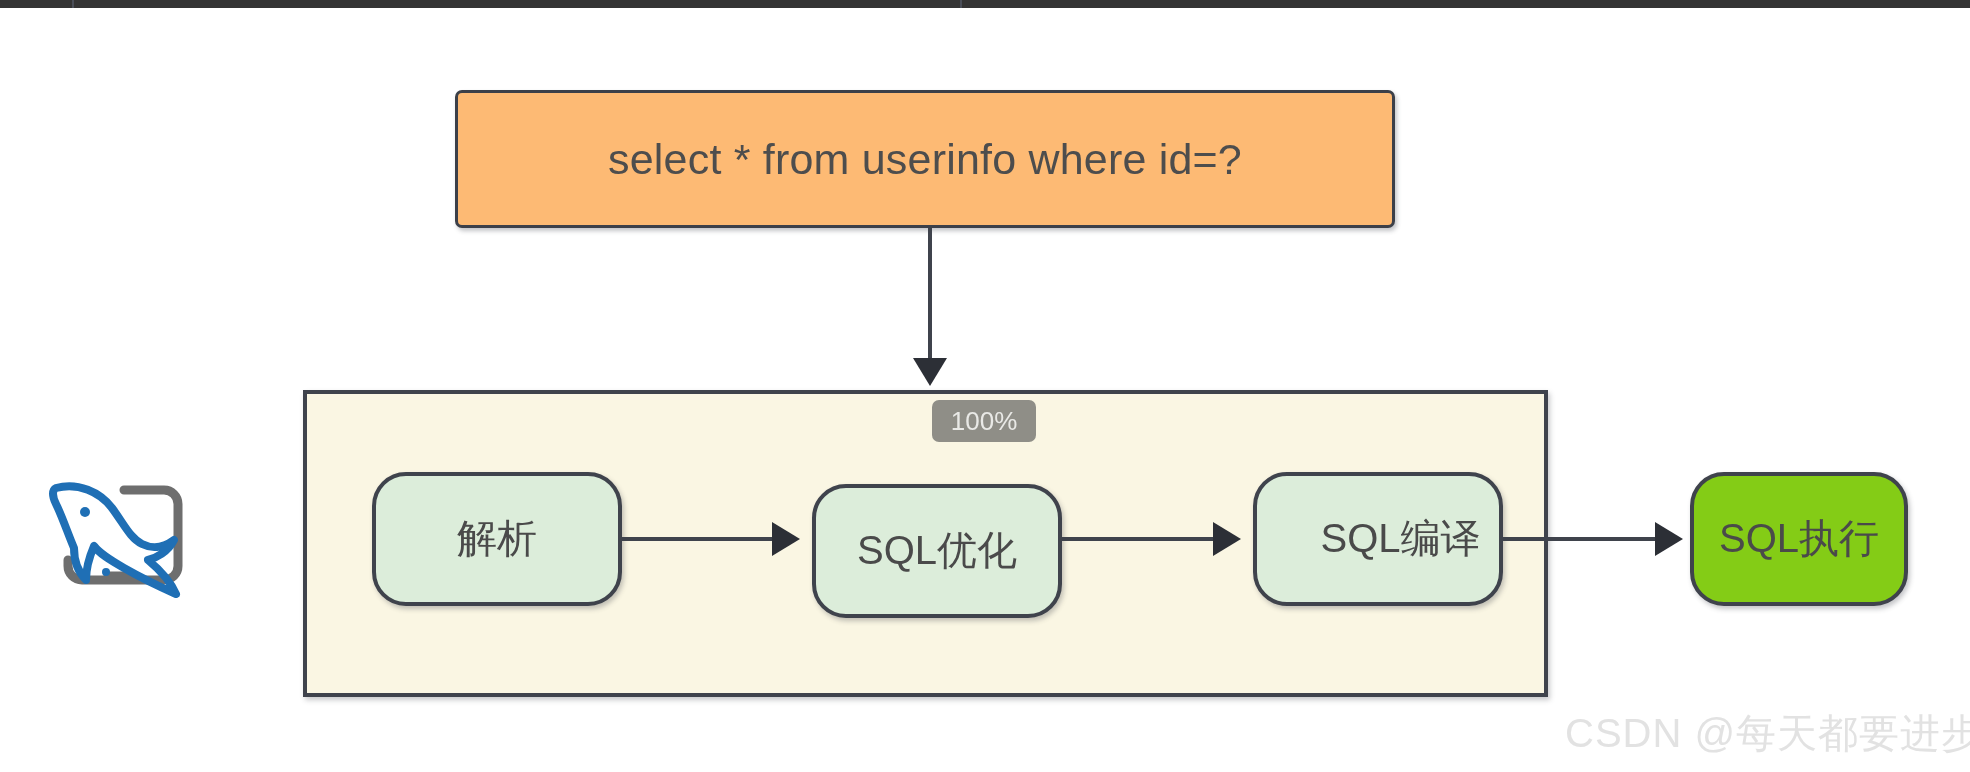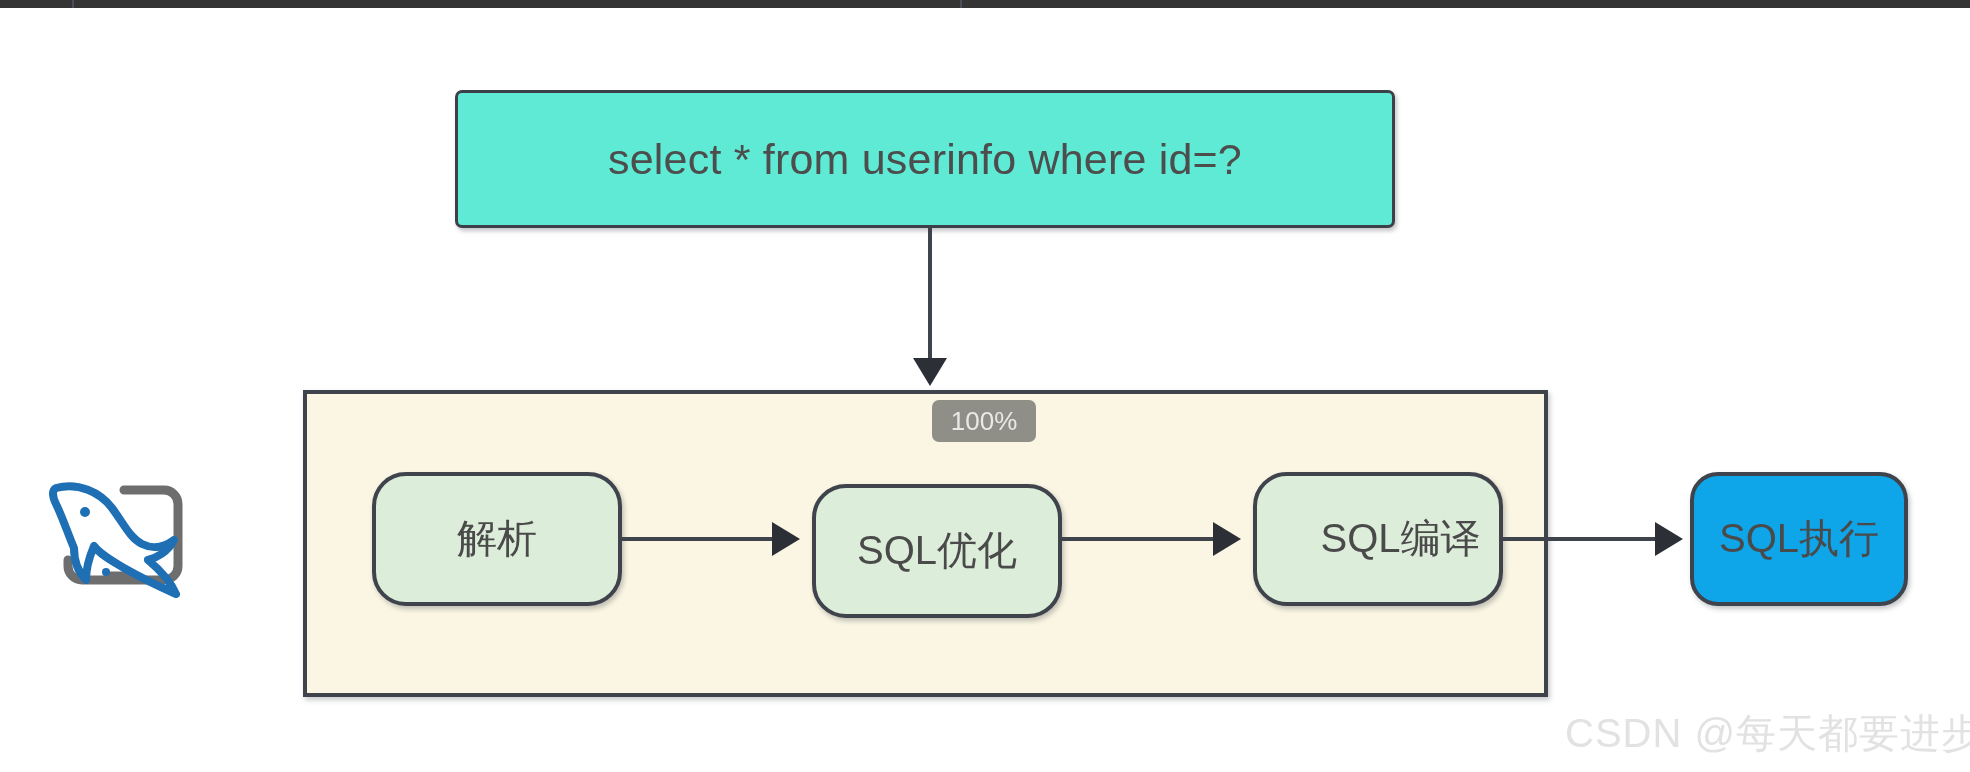--- a/index.html
+++ b/index.html
@@ -36,21 +36,21 @@
     left: 960px; top: 0;
     width: 2px; height: 8px;
     background: #4a4e58;
   }
 
   
   .sql-stmt-box {
     position: absolute;
     left: 455px; top: 90px;
     width: 940px; height: 138px;
-    background: #5eead4;
+    background: #fdba74;
     border: 3px solid #3c4049;
     border-radius: 7px;
     box-sizing: border-box;
     display: flex;
     align-items: center;
     justify-content: center;
     box-shadow: 2px 3px 4px rgba(60,64,73,0.30);
   }
   .sql-stmt-text {
     font-size: 43px;
@@ -80,21 +80,21 @@
     flex-direction: column;
     align-items: center;
     justify-content: center;
     color: #4a4a4a;
     font-size: 40px;
     line-height: 1.18;
     text-align: center;
     box-shadow: 2px 3px 5px rgba(60,64,73,0.30);
   }
   .node.green { background: #dcedda; }
-  .node.purple { background: #0ea5e9; border-radius: 28px; }
+  .node.purple { background: #84cc16; }
 
   #node-parse   { left: 372px;  top: 472px; width: 250px; height: 134px; }
   #node-optimize{ left: 812px;  top: 472px; width: 250px; height: 134px; margin-top: 12px; }
   #node-compile { left: 1253px; top: 472px; width: 250px; height: 134px; padding-left: 45px; }
   #node-execute { left: 1690px; top: 472px; width: 218px; height: 134px; }
 
   
   .conn {
     position: absolute;
     background: #3f434c;

